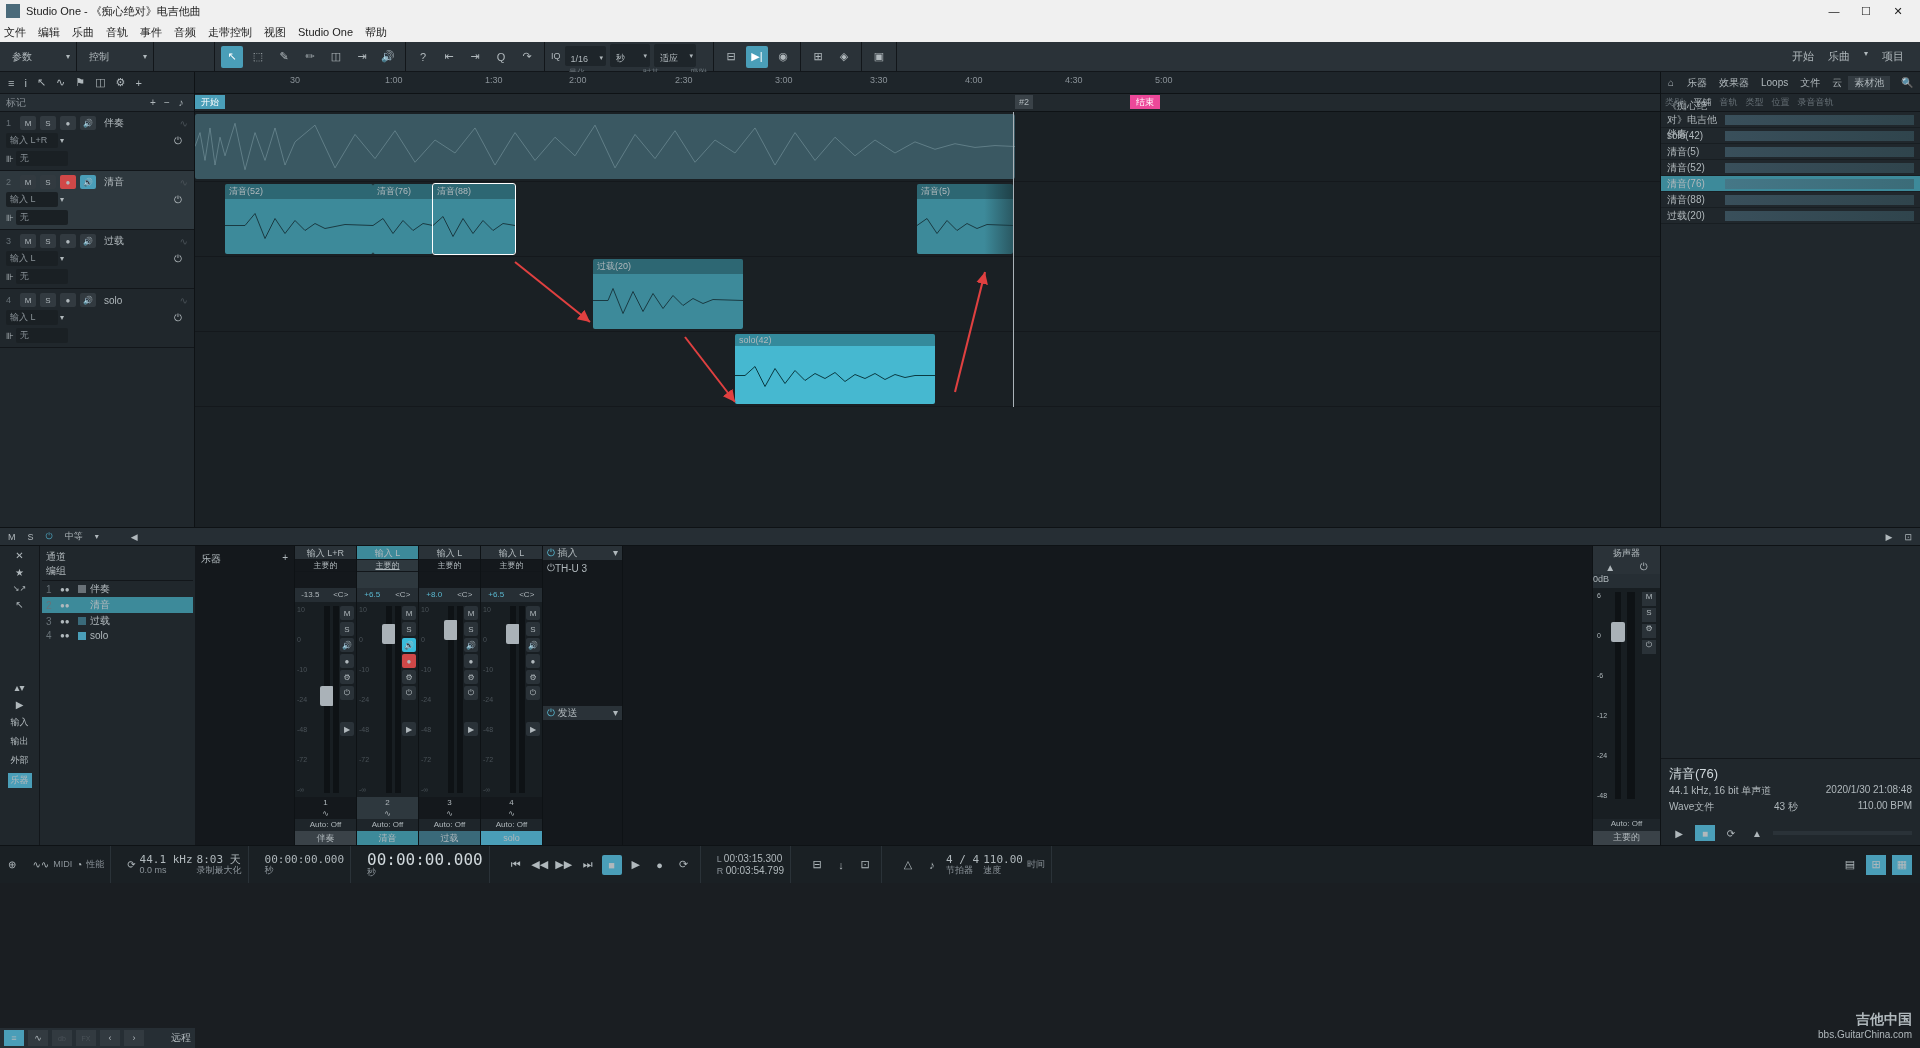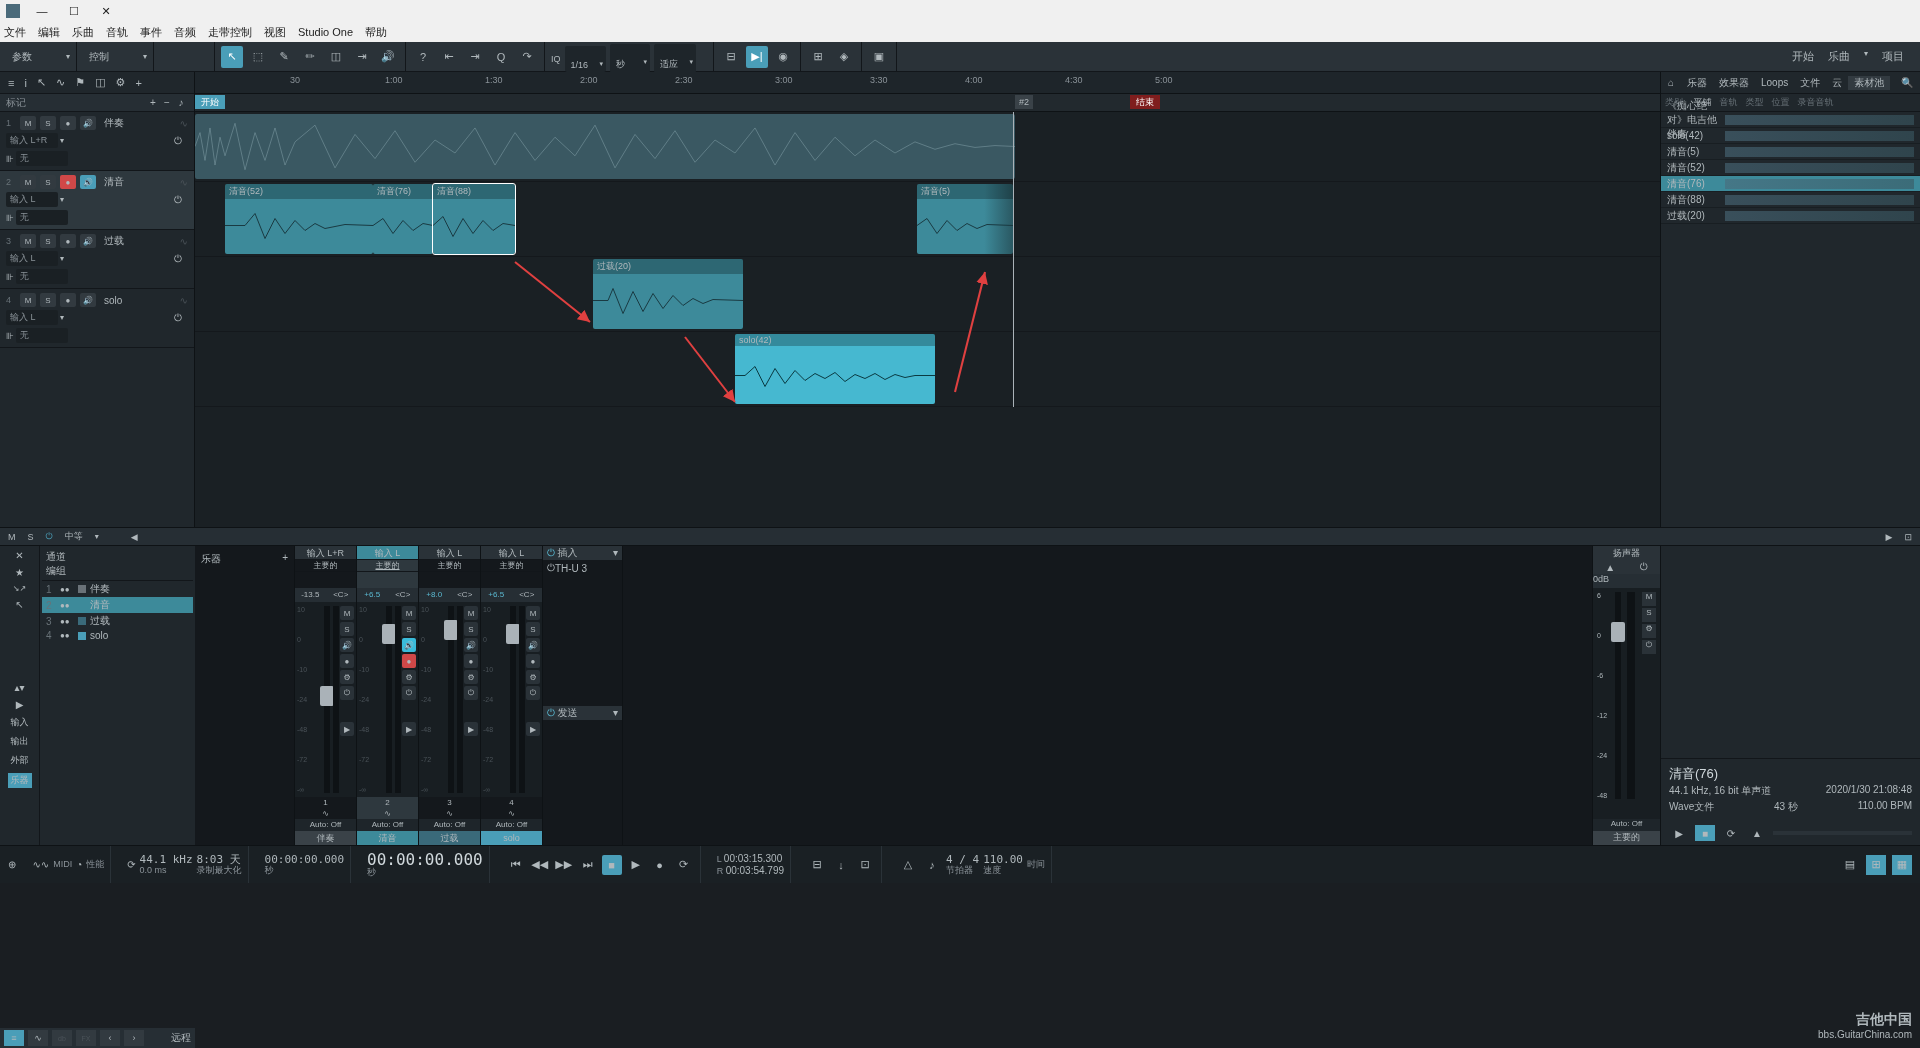--- a/index.html
+++ b/index.html
@@ -8,21 +8,21 @@
 .titlebar .logo { width:14px; height:14px; background:#4a6a7a; margin-right:6px; }
 .titlebar .title { color:#222; font-size:11px; flex:1; }
 .titlebar .winbtn { width:32px; height:20px; display:flex; align-items:center; justify-content:center; color:#222; font-size:11px; }
 .menubar { height:20px; background:#f0f0f0; display:flex; align-items:center; padding:0 4px; gap:12px; }
 .menubar span { color:#222; font-size:11px; cursor:pointer; }
 .toolbar { height:30px; background:#2a3238; display:flex; align-items:center; border-bottom:1px solid #12161a; }
 .toolbar .sec { display:flex; align-items:center; height:100%; border-right:1px solid #12161a; padding:0 6px; gap:4px; }
 .toolbar .label { font-size:10px; padding:0 30px 0 6px; }
 .toolbar .btn { width:22px; height:22px; display:flex; align-items:center; justify-content:center; font-size:11px; border-radius:2px; }
 .toolbar .btn.active { background:#4a9eb8; color:#fff; }
-.toolbar .dd { background:#1e252a; padding:14px 18px 2px 6px; font-size:9px; border-radius:2px; position:relative; min-width:40px; }
+.toolbar .dd { background:#1e252a; padding:8px 18px 2px 6px; font-size:9px; border-radius:2px; position:relative; min-width:40px; }
 .toolbar .dd::after { content:"▾"; position:absolute; right:3px; font-size:7px; }
 .toolbar .sub { font-size:8px; color:#687278; }
 .toolbar .rbtns { margin-left:auto; display:flex; gap:14px; padding:0 16px; }
 .toolbar .rbtns span { font-size:11px; }
 .main { display:flex; height:455px; }
 .trackpanel { width:195px; background:#20272c; border-right:1px solid #0e1215; }
 .tp-tools { height:22px; display:flex; align-items:center; gap:10px; padding:0 8px; border-bottom:1px solid #12161a; }
 .tp-tools span { font-size:11px; }
 .tp-marker { height:18px; display:flex; align-items:center; padding:0 6px; border-bottom:1px solid #12161a; background:#262e34; }
 .tp-marker .txt { flex:1; font-size:10px; color:#8a9298; }
@@ -37,21 +37,21 @@
 .track .wave { margin-left:auto; font-size:10px; color:#4a5258; }
 .track .row2 { display:flex; align-items:center; gap:2px; }
 .track .io { font-size:9px; color:#8a9298; padding:1px 4px; background:#1a2024; border-radius:2px; min-width:52px; }
 .track .pwr { width:14px; font-size:10px; margin-left:auto; }
 .track.sel { background:#2e383e; }
 .arrangepanel { flex:1; background:#1a2024; position:relative; overflow:hidden; }
 .ruler { height:22px; background:#1e252a; border-bottom:1px solid #0e1215; position:relative; display:flex; }
 .ruler .tick { position:absolute; font-size:9px; color:#8a9298; top:3px; }
 .markerlane { height:18px; background:#22292e; border-bottom:1px solid #0e1215; position:relative; }
 .markerlane .mk { position:absolute; top:1px; height:14px; background:#4a9eb8; color:#fff; font-size:9px; padding:0 6px; line-height:14px; }
-.markerlane .mk.end { background:#7f1d1d; }
+.markerlane .mk.end { background:#ec4899; }
 .markerlane .mk2 { position:absolute; top:1px; height:14px; background:#3a4248; font-size:9px; padding:0 4px; line-height:14px; }
 .tracks-area { position:relative; }
 .tlane { height:75px; border-bottom:1px solid #14181c; position:relative; }
 .tlane:first-child { height:70px; }
 .clip { position:absolute; top:2px; bottom:2px; border-radius:2px; overflow:hidden; }
 .clip .cname { font-size:9px; padding:1px 4px; background:rgba(0,0,0,0.25); }
 .clip .wf { position:absolute; top:14px; bottom:0; left:0; right:0; }
 .clip.bg { background:#3a5862; }
 .clip.teal { background:#3d8a9a; }
 .clip.cyan { background:#46b8d0; }
@@ -138,20 +138,21 @@
 .transport .stack { display:flex; flex-direction:column; line-height:1.1; }
 .watermark { position:absolute; right:8px; bottom:8px; font-size:11px; color:#d04848; text-align:right; }
 .watermark .big { font-size:14px; font-weight:bold; }
 svg.wfsvg { width:100%; height:100%; }
 </style>
 </head>
 <body>
 
 <div class="titlebar">
   <div class="logo"></div>
+  <div class="title">Studio One - 《痴心绝对》电吉他曲</div>
   <div class="winbtn">—</div>
   <div class="winbtn">☐</div>
   <div class="winbtn">✕</div>
 </div>
 
 <div class="menubar">
   <span>文件</span>
   <span>编辑</span>
   <span>乐曲</span>
   <span>音轨</span>
@@ -321,21 +322,21 @@
           <span class="io">无</span>
         </div>
     </div>
   </div>
 
   <div class="arrangepanel">
     <div class="ruler">
       <span class="tick" style="left:95px">30</span>
       <span class="tick" style="left:190px">1:00</span>
       <span class="tick" style="left:290px">1:30</span>
-      <span class="tick" style="left:385px">2:00</span>
+      <span class="tick" style="left:374px">2:00</span>
       <span class="tick" style="left:480px">2:30</span>
       <span class="tick" style="left:580px">3:00</span>
       <span class="tick" style="left:675px">3:30</span>
       <span class="tick" style="left:770px">4:00</span>
       <span class="tick" style="left:870px">4:30</span>
       <span class="tick" style="left:960px">5:00</span>
     </div>
     <div class="markerlane">
       <div class="mk" style="left:0">开始</div>
       <div class="mk2" style="left:820px">#2</div>

